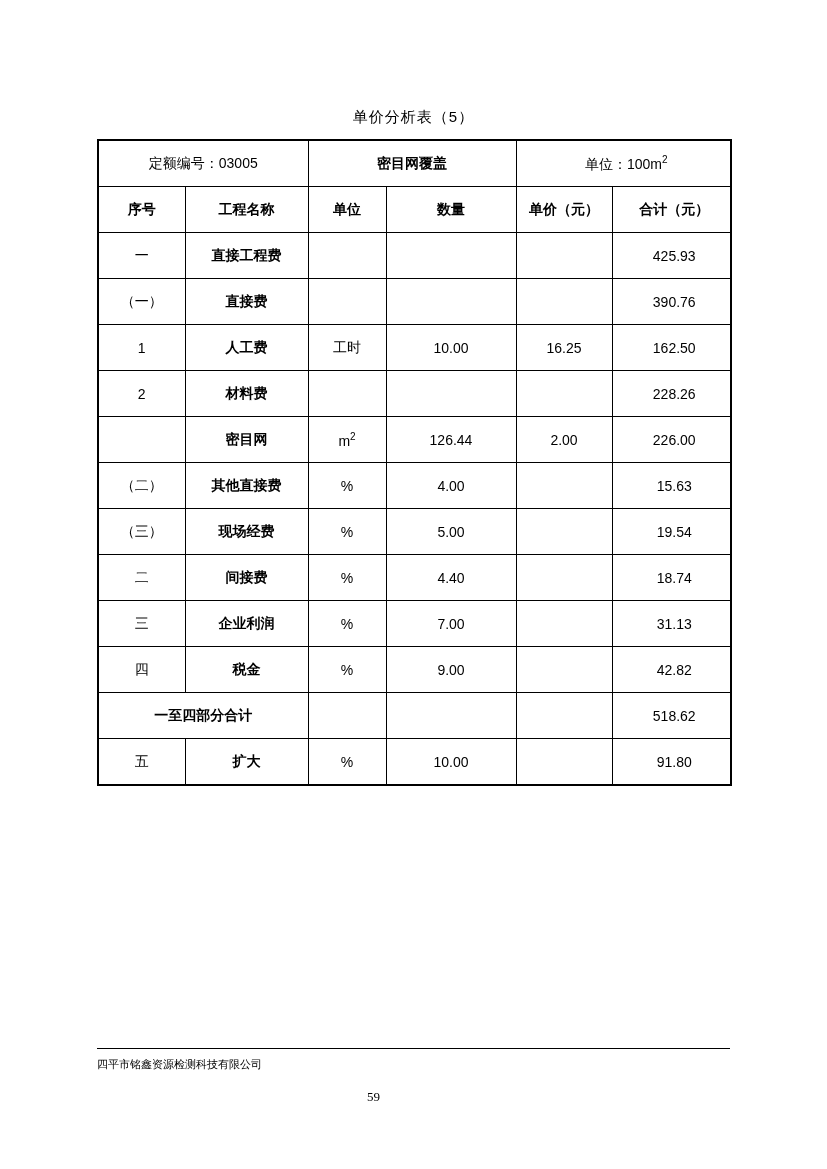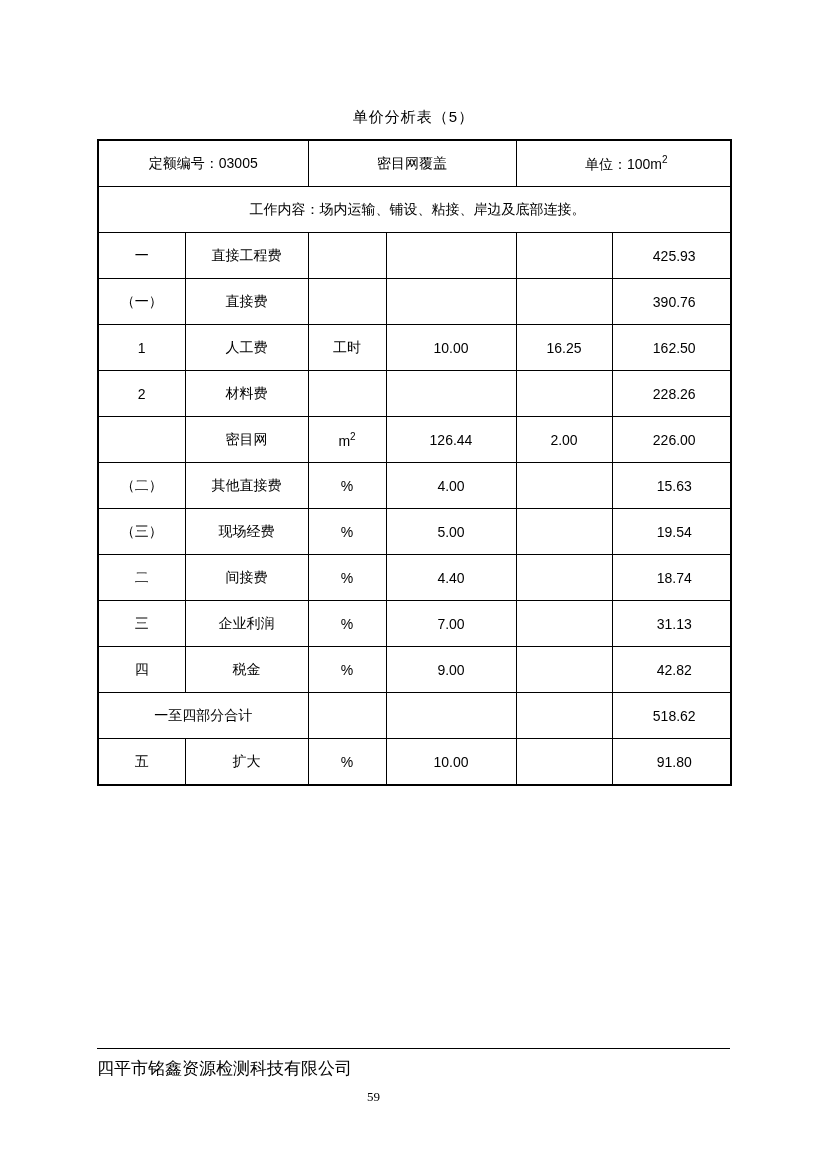--- a/index.html
+++ b/index.html
@@ -66,32 +66,32 @@
     border-top: 1px solid #000000;
   }
   .footer-inner {
     position: relative;
     height: 30px;
   }
   .footer-company {
     position: absolute;
     left: 0;
     top: 8px;
-    font-size: 17px;
+    font-size: 11px;
     font-family: "Liberation Sans", sans-serif;
   }
   .footer-page {
     position: absolute;
     left: 270px;
     top: 8px;
     font-size: 13px;
     font-family: "Liberation Serif", serif;
     margin-top: 32px;
   }
-  .b { font-weight: normal; }
+  .b { font-weight: bold; }
 </style>
 </head>
 <body>
 
 <div class="page">
 
   <div class="doc-title">单价分析表（5）</div>
 
   <table class="main">
     <colgroup>
@@ -102,21 +102,26 @@
       <col style="width:96px">
       <col style="width:119px">
     </colgroup>
     <tbody>
       <tr class="outer-top">
         <td class="lft" colspan="2">定额编号：03005</td>
         <td colspan="2" class="b">密目网覆盖</td>
         <td class="rgt" colspan="2"><span>单位：100m</span><span class="sup">2</span></td>
       </tr>
       <tr>
-        <td class="lft rgt" colspan="6">工作内容：场内运输、铺设、粘接、岸边及底部连接。</td>
+        <td class="lft b">序号</td>
+        <td class="b">工程名称</td>
+        <td class="b">单位</td>
+        <td class="b">数量</td>
+        <td class="b">单价（元）</td>
+        <td class="rgt b">合计（元）</td>
       </tr>
 
       <tr class="content-row">
         <td class="lft">一</td>
         <td class="b">直接工程费</td>
         <td></td>
         <td class="num"></td>
         <td class="num"></td>
         <td class="rgt num">425.93</td>
       </tr>

